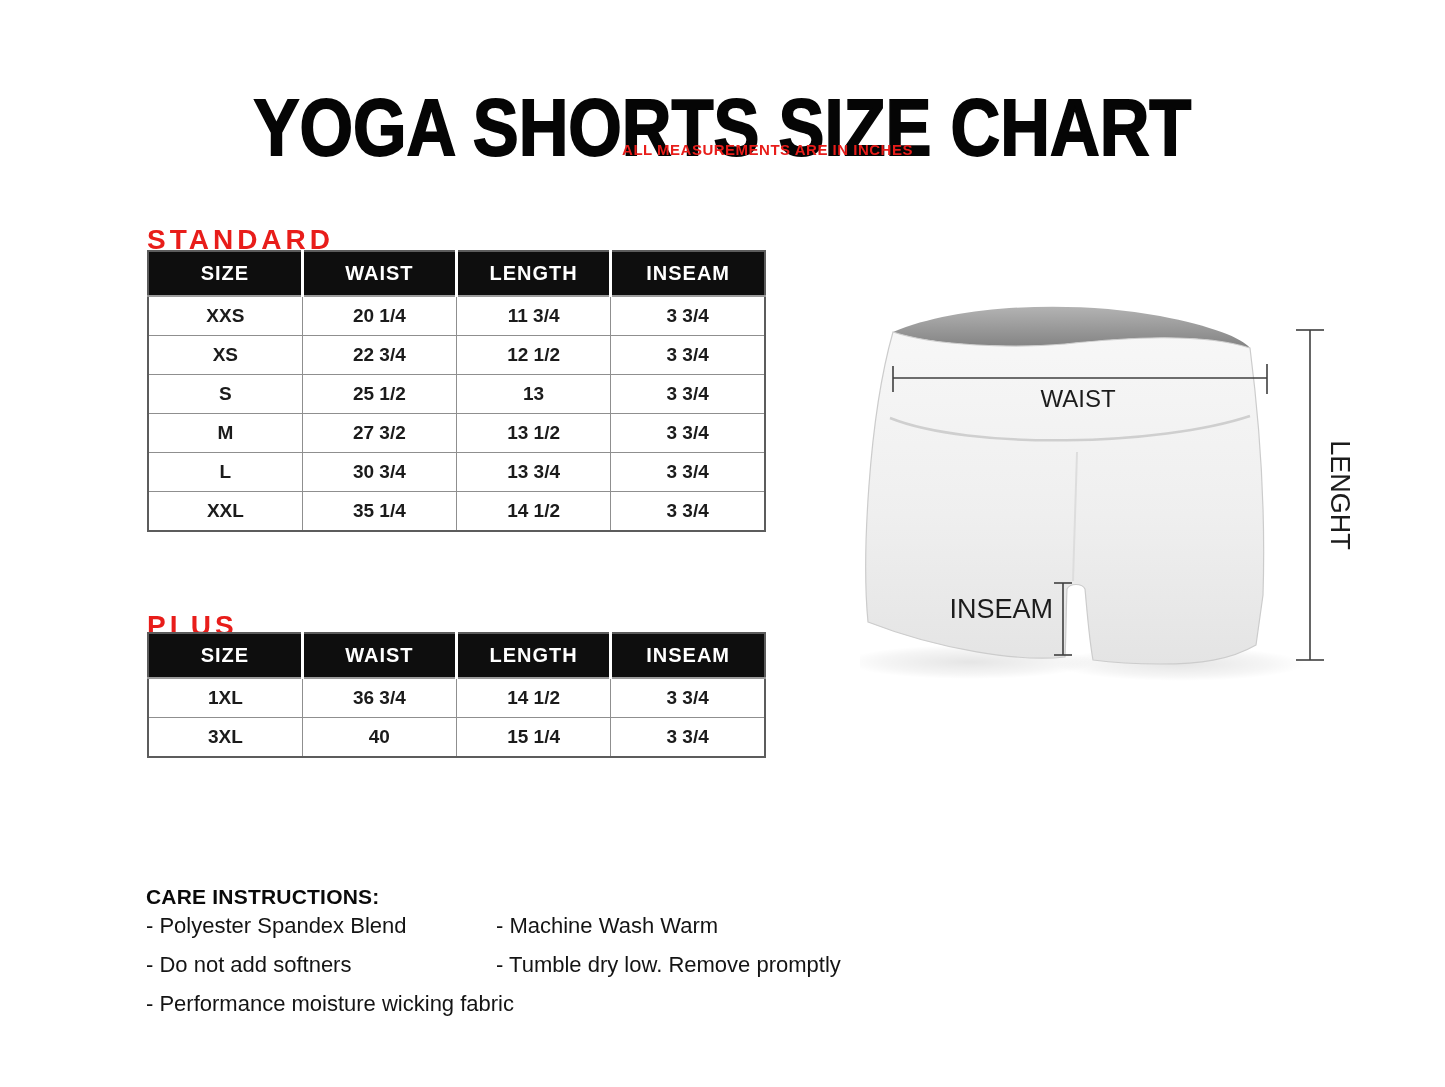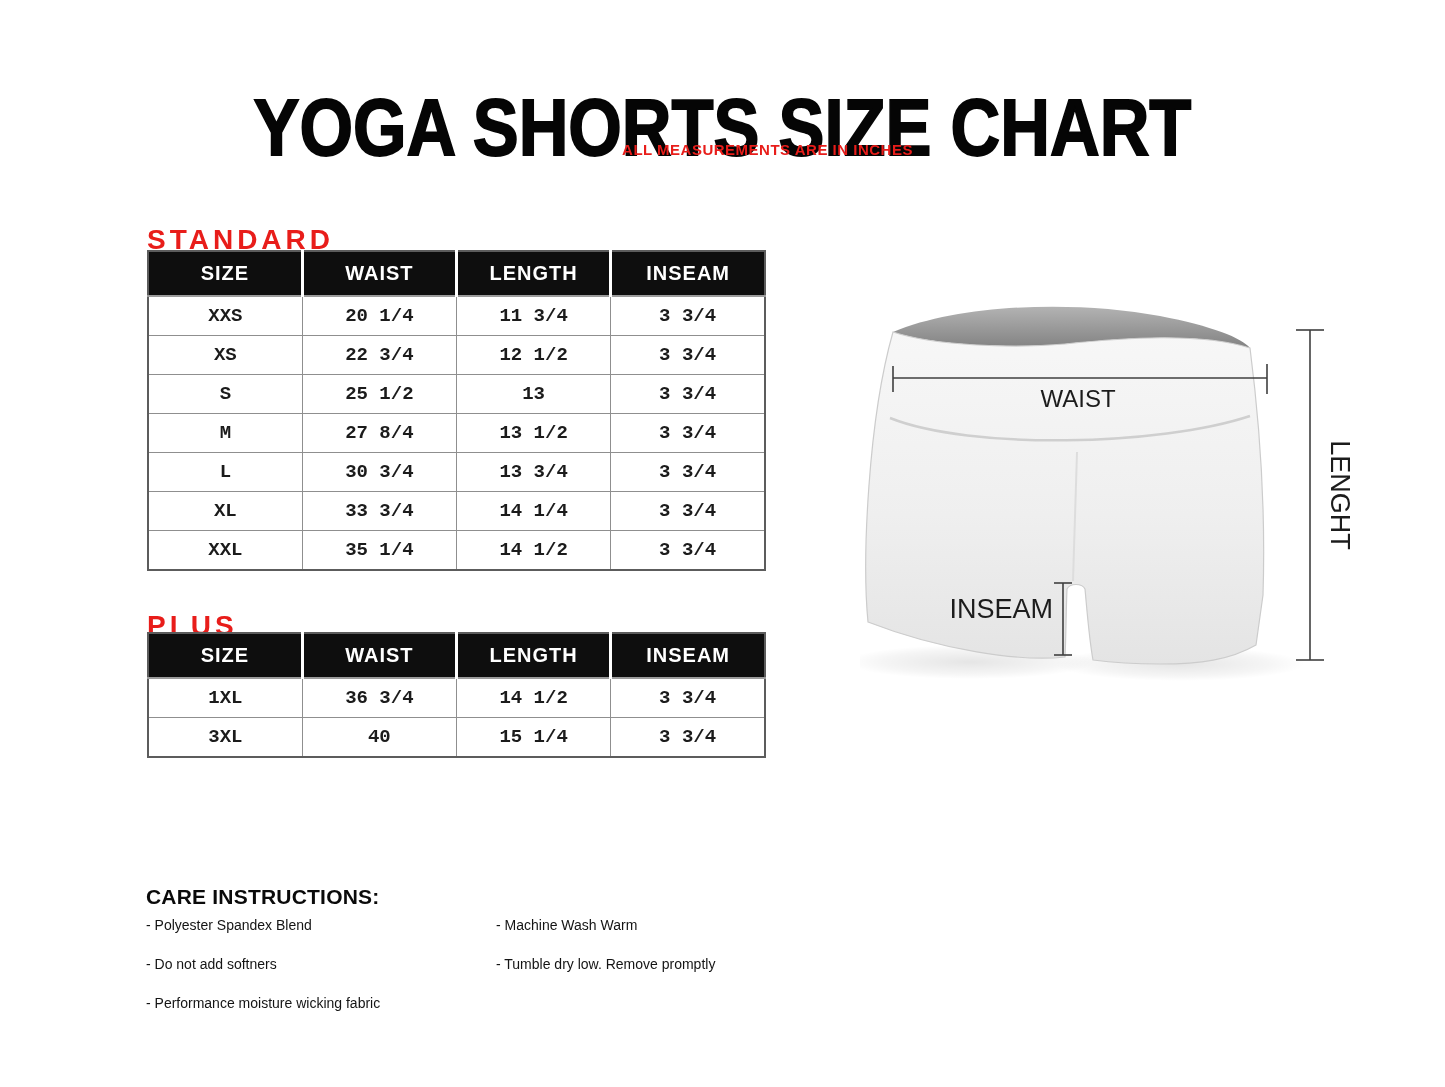--- a/index.html
+++ b/index.html
@@ -72,40 +72,39 @@
     margin-top: 36px;
   }
   table.size-table th + th { border-left: 3px solid #ffffff; }
   table.size-table td {
     height: 36px;
     text-align: center;
     font-size: 19px;
     font-weight: bold;
     color: #1b1b1b;
     border: 1px solid #8f8f8f;
-    font-family: Liberation Mono, monospace;
   }
 
   
   .care-heading {
     position: absolute;
     left: 146px; top: 864px;
     font-size: 21px;
     font-weight: bold;
     color: #0a0a0a;
     letter-spacing: 0.2px;
     text-align: center;
   }
   .care-col {
     position: absolute;
     top: 915px;
     display: flex;
     flex-direction: column;
     gap: 18px;
-    font-size: 14px;
+    font-size: 22px;
     color: #141414;
     line-height: 21px;
   }
   #care-col-left { left: 146px; }
   #care-col-right { left: 496px; justify-content: center; }
 
   
   .diagram {
     position: absolute;
     left: 860px; top: 300px;
@@ -146,34 +145,28 @@
       <td>3 3/4</td>
     </tr>
     <tr>
       <td>S</td>
       <td>25 1/2</td>
       <td>13</td>
       <td>3 3/4</td>
     </tr>
     <tr>
       <td>M</td>
-      <td>27 8/4</td>
+      <td>27 3/2</td>
       <td>13 1/2</td>
       <td>3 3/4</td>
     </tr>
     <tr>
       <td>L</td>
       <td>30 3/4</td>
       <td>13 3/4</td>
-      <td>3 3/4</td>
-    </tr>
-    <tr>
-      <td>XL</td>
-      <td>33 3/4</td>
-      <td>14 1/4</td>
       <td>3 3/4</td>
     </tr>
     <tr>
       <td>XXL</td>
       <td>35 1/4</td>
       <td>14 1/2</td>
       <td>3 3/4</td>
     </tr>
   </tbody>
 </table>

